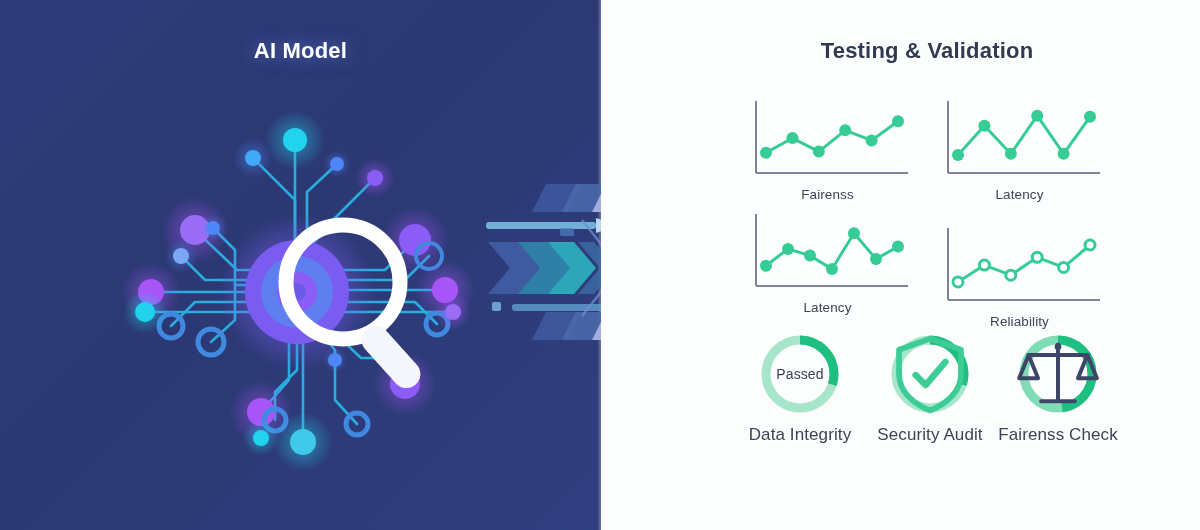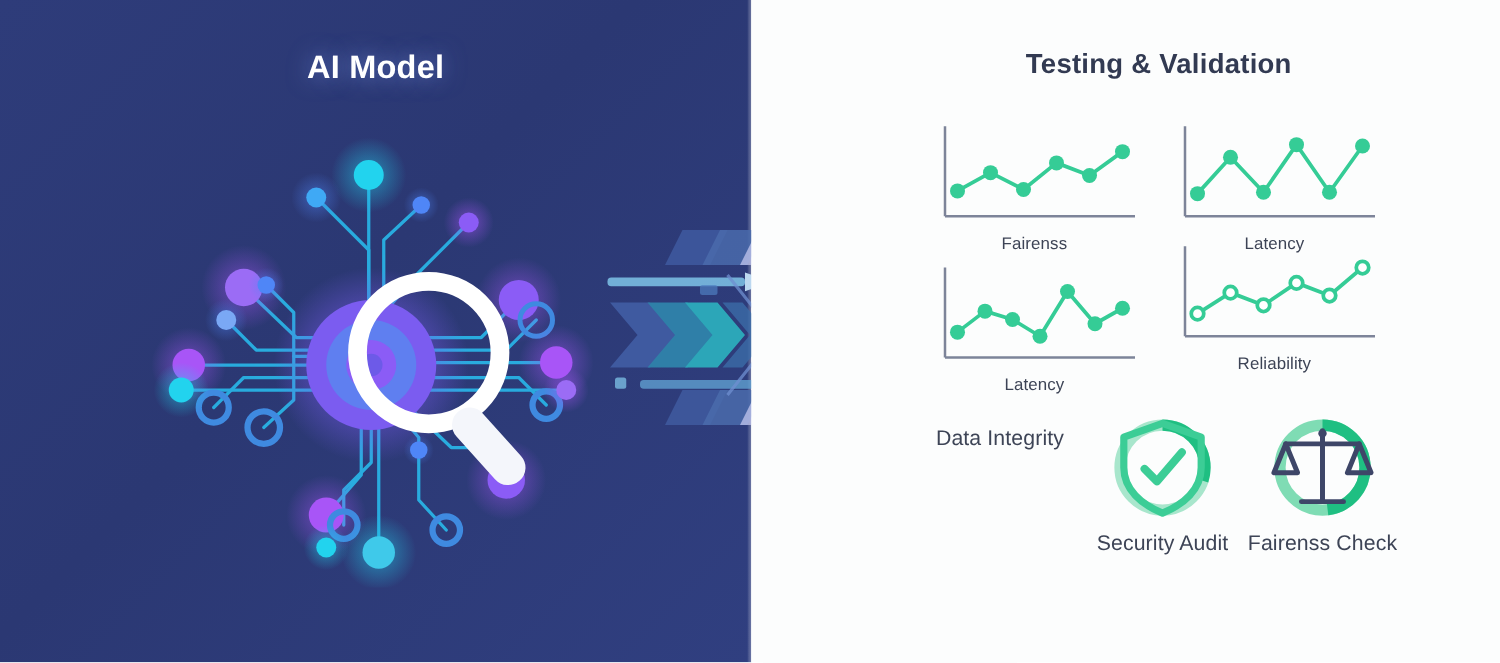--- a/index.html
+++ b/index.html
@@ -5,21 +5,21 @@
   html,body{margin:0;padding:0;background:#ffffff;}
   body{font-family:"Liberation Sans","DejaVu Sans",sans-serif;}
   #stage{position:relative;width:1200px;height:530px;overflow:hidden;background:#fcfdfd;}
 
   
   .left-panel{position:absolute;left:0;top:0;width:601px;height:530px;
      background:linear-gradient(135deg,#2e3c7a 0%,#2b3873 45%,#303f80 100%);}
   .left-panel:after{content:"";position:absolute;right:0;top:0;width:3px;height:100%;
      background:linear-gradient(90deg,rgba(255,255,255,0.06),rgba(255,255,255,0.30));}
   .panel-title-left{position:absolute;left:0;top:38px;width:601px;text-align:center;
-     color:#ffffff;font-size:26px;font-weight:bold;letter-spacing:.2px;
+     color:#ffffff;font-size:22px;font-weight:bold;letter-spacing:.2px;
      text-shadow:0 0 18px rgba(140,170,255,.55);}
 
   
   .right-panel{position:absolute;left:601px;top:0;width:599px;height:530px;background:#fcfdfd;}
   .panel-title-right{position:absolute;left:0;top:38px;width:652px;text-align:center;
      color:#323a52;font-size:22px;font-weight:bold;letter-spacing:.2px;}
 
   
   .neural{position:absolute;left:85px;top:80px;width:420px;height:390px;}
   .neural svg{display:block;width:420px;height:390px;}
@@ -268,41 +268,50 @@
             <circle cx="70.0" cy="47.6" r="6" fill="#35cc96"></circle>
             <circle cx="92.0" cy="61.0" r="6" fill="#35cc96"></circle>
             <circle cx="114.0" cy="25.2" r="6" fill="#35cc96"></circle>
             <circle cx="136.0" cy="51.0" r="6" fill="#35cc96"></circle>
             <circle cx="158.0" cy="38.6" r="6" fill="#35cc96"></circle>
           </g>
       </svg>
       <div class="chart-label">Latency</div>
     </div>
 
-    <div class="chart-cell" style="left:192px;top:96px;">
+    <div class="chart-cell" style="left:192px;top:127px;">
       <svg viewBox="0 0 175 88" xmlns="http://www.w3.org/2000/svg">
         <line x1="16" y1="6" x2="16" y2="78" stroke="#7d8499" stroke-width="2"></line>
         <line x1="16" y1="78" x2="168" y2="78" stroke="#7d8499" stroke-width="2"></line>
         <polyline class="plot-line" fill="none" stroke="#35cc96" stroke-width="3" stroke-linecap="round" stroke-linejoin="round" points="26.0,59.9 52.4,43.1 78.8,53.2 105.2,35.3 131.6,45.4 158.0,23.0"></polyline>
         <g class="plot-markers">
             <circle cx="26.0" cy="59.9" r="5" fill="#ffffff" stroke="#35cc96" stroke-width="3"></circle>
             <circle cx="52.4" cy="43.1" r="5" fill="#ffffff" stroke="#35cc96" stroke-width="3"></circle>
             <circle cx="78.8" cy="53.2" r="5" fill="#ffffff" stroke="#35cc96" stroke-width="3"></circle>
             <circle cx="105.2" cy="35.3" r="5" fill="#ffffff" stroke="#35cc96" stroke-width="3"></circle>
             <circle cx="131.6" cy="45.4" r="5" fill="#ffffff" stroke="#35cc96" stroke-width="3"></circle>
             <circle cx="158.0" cy="23.0" r="5" fill="#ffffff" stroke="#35cc96" stroke-width="3"></circle>
           </g>
       </svg>
       <div class="chart-label">Reliability</div>
     </div>
   </div>
 
   <div class="badges">
 
     <div class="badge" style="left:0px;top:0px;">
+      <div class="badge-ring">
+        <svg viewBox="0 0 84 84" xmlns="http://www.w3.org/2000/svg">
+          <circle cx="42" cy="42" r="34" fill="none" stroke="#a8e6cc" stroke-width="9"></circle>
+          <circle class="ring-fill" cx="42" cy="42" r="34" fill="none" stroke="#1fbf82" stroke-width="9" stroke-linecap="butt" transform="rotate(-90 42 42)" stroke-dasharray="64.1 149.5"></circle>
+        </svg>
+        <div class="badge-center">
+          <span class="badge-center-text">Passed</span>
+        </div>
+      </div>
       <div class="badge-label">Data Integrity</div>
     </div>
 
     <div class="badge" style="left:130px;top:0px;">
       <div class="badge-ring">
         <svg viewBox="0 0 84 84" xmlns="http://www.w3.org/2000/svg">
           <circle cx="42" cy="42" r="34" fill="none" stroke="#a8e6cc" stroke-width="9"></circle>
           <circle class="ring-fill" cx="42" cy="42" r="34" fill="none" stroke="#1fbf82" stroke-width="9" stroke-linecap="butt" transform="rotate(-90 42 42)" stroke-dasharray="64.1 149.5"></circle>
         </svg>
         <div class="badge-center">

